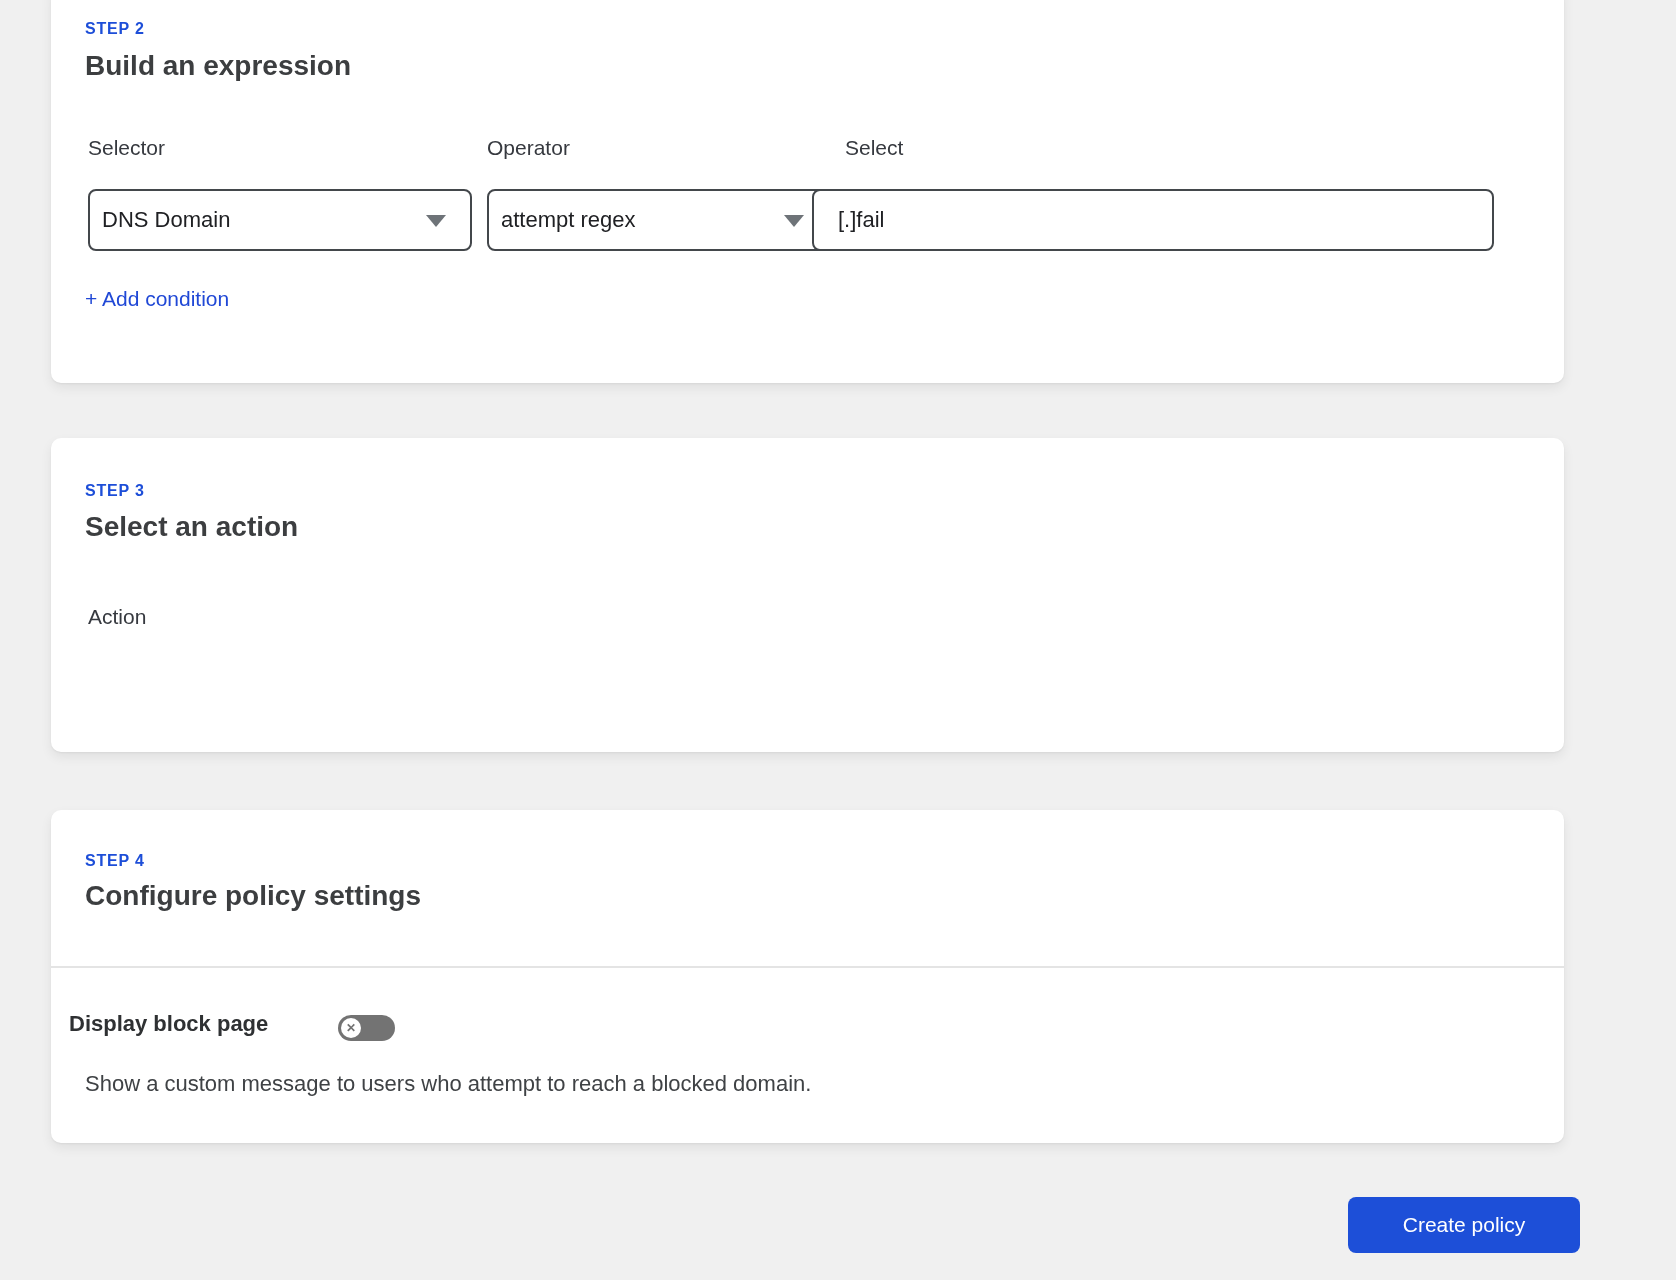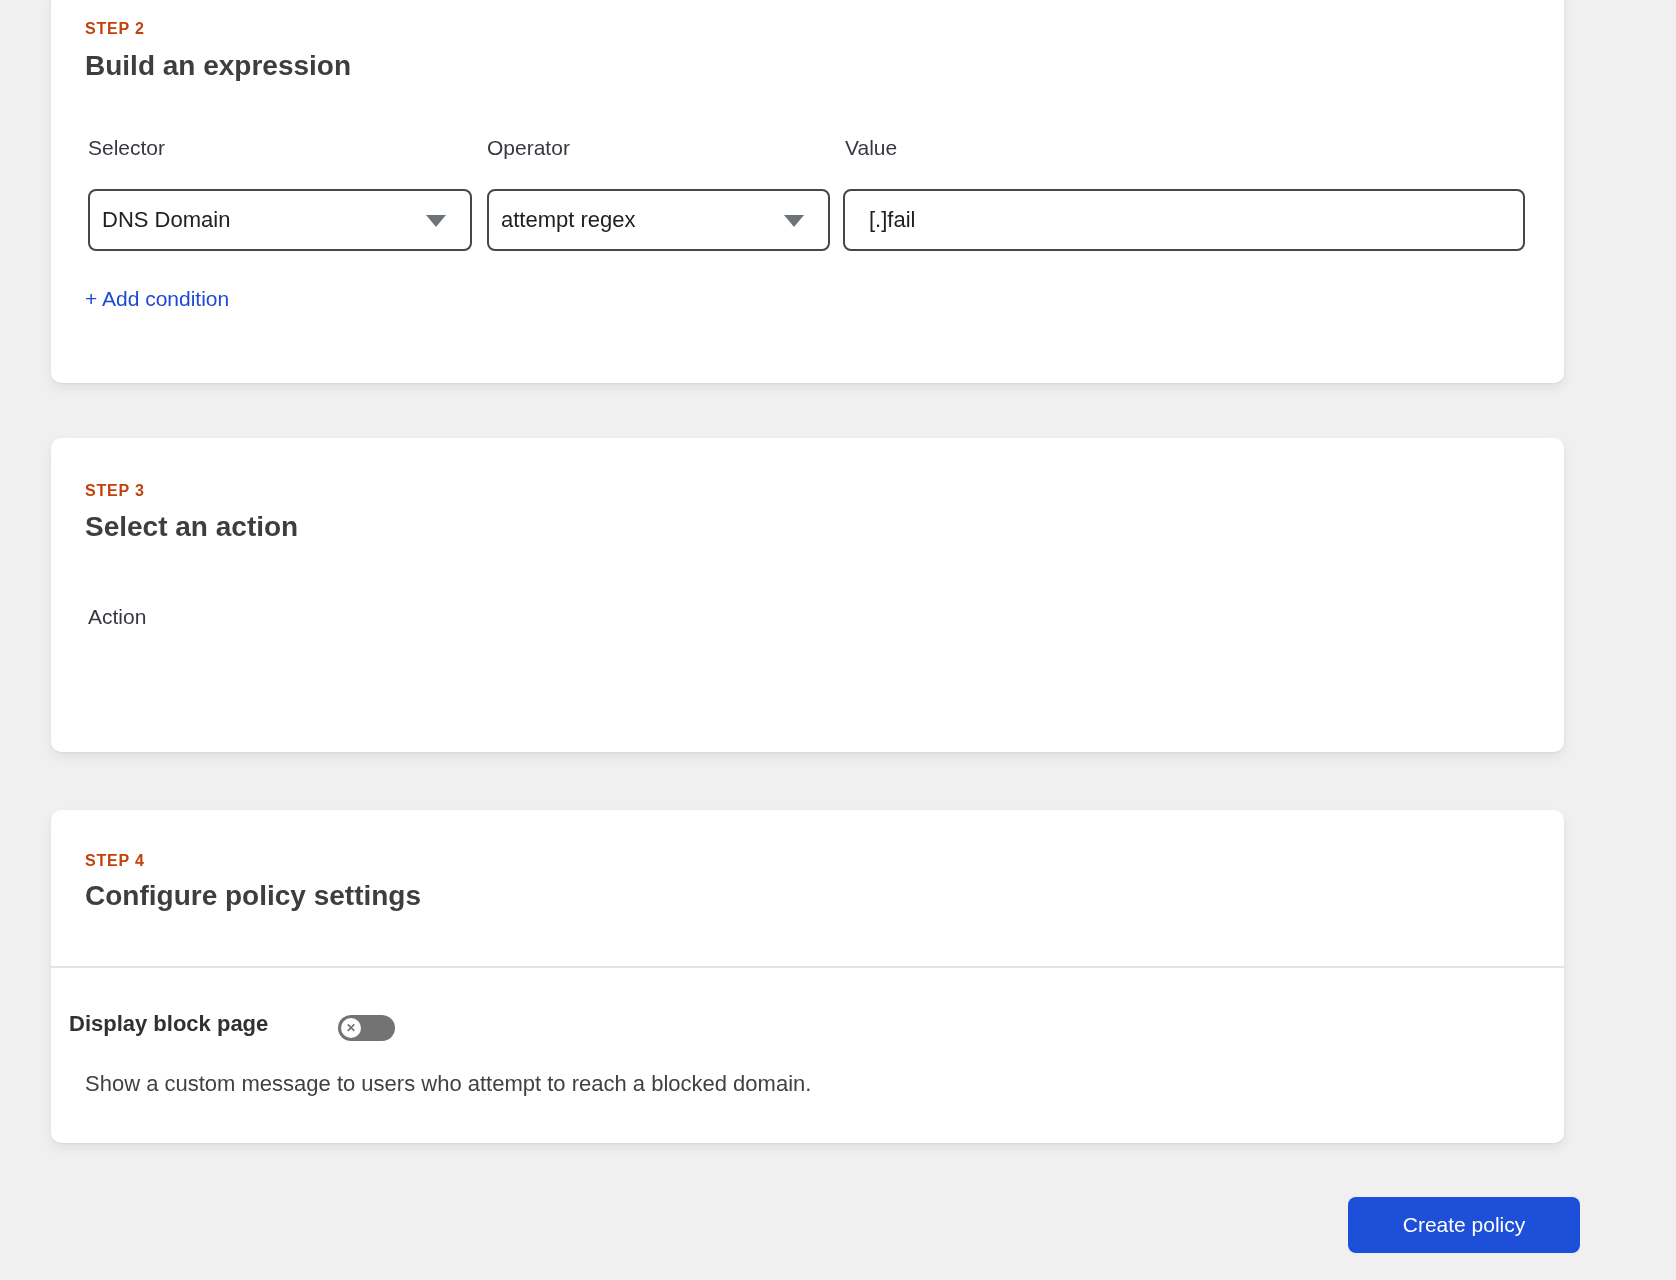--- a/index.html
+++ b/index.html
@@ -22,21 +22,21 @@
   #card-step2 { top: -16px; height: 399px; }
   #card-step3 { top: 438px; height: 314px; }
   #card-step4 { top: 810px; height: 333px; }
 
   .step-label {
     position: absolute;
     left: 34px;
     font-size: 16px;
     font-weight: bold;
     letter-spacing: 0.8px;
-    color: #c2410c;
+    color: #1d4ed8;
   }
   .section-title {
     position: absolute;
     left: 34px;
     font-size: 28px;
     font-weight: bold;
     color: #3c3e40;
   }
   .field-label {
     position: absolute;
@@ -151,33 +151,33 @@
 </style>
 </head>
 <body>
 
 <section class="card" id="card-step2">
   <div class="step-label" style="top:36px">STEP 2</div>
   <h2 class="section-title" style="top:66px">Build an expression</h2>
 
   <div class="field-label" style="left:37px; top:152px">Selector</div>
   <div class="field-label" style="left:436px; top:152px">Operator</div>
-  <div class="field-label" style="left:794px; top:152px">Value</div>
+  <div class="field-label" style="left:794px; top:152px">Select</div>
 
   <div class="select-box" style="left:37px; top:205px; width:384px">
     <span class="select-value">DNS Domain</span>
     <span class="caret"></span>
   </div>
 
   <div class="select-box" style="left:436px; top:205px; width:343px">
     <span class="select-value">attempt regex</span>
     <span class="caret"></span>
   </div>
 
-  <input class="text-input" style="left: 792px; top: 205px; width: 682px;" type="text" value="[.]fail">
+  <input class="text-input" style="left: 761px; top: 205px; width: 682px;" type="text" value="[.]fail">
 
   <a class="link" style="top:303px">+ Add condition</a>
 </section>
 
 <section class="card" id="card-step3">
   <div class="step-label" style="top:44px">STEP 3</div>
   <h2 class="section-title" style="top:73px">Select an action</h2>
 
   <div class="field-label" style="left:37px; top:167px">Action</div>
 

